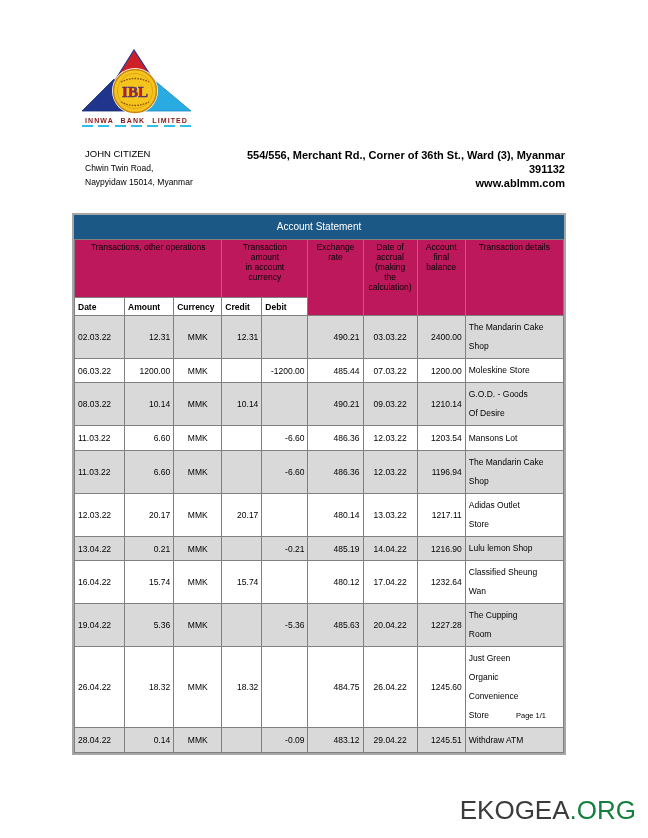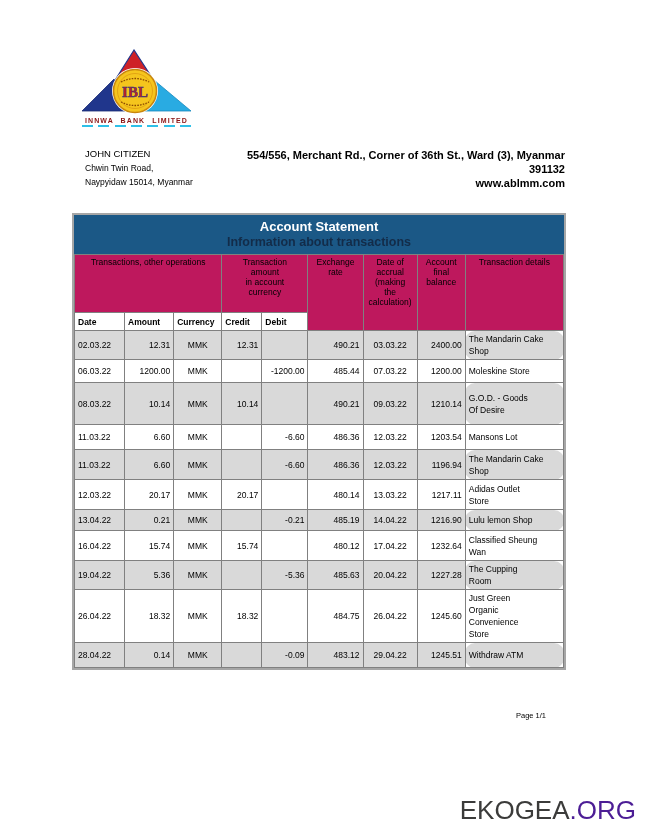--- a/index.html
+++ b/index.html
@@ -46,21 +46,21 @@
     position: absolute; left: 72px; top: 213px;
     width: 490px;
     border: 2px solid #A6A6A6;
     background: #ffffff;
   }
   .title-band {
     background: #1B5886;
     text-align: center;
     padding: 4px 0 4px 0;
   }
-  .title-band .title   { color: #ffffff; font-weight: bold; font-size: 13px; line-height: 16px; }
+  .title-band .title   { color: #ffffff; font-weight: normal; font-size: 10px; line-height: 16px; }
   .title-band .subtitle{ color: #132C49; font-weight: bold; font-size: 12.5px; line-height: 15px; }
 
   table.tx-table {
     border-collapse: collapse;
     table-layout: fixed;
     width: 490px;
     font-size: 8.5px;
   }
   .tx-table th, .tx-table td {
     border: 1px solid #808080;
@@ -82,21 +82,21 @@
     background: #ffffff;
   }
   .tx-table th.bold { font-weight: bold; }
   .pre { white-space: pre-line; }
   .tx-table tbody tr:nth-child(odd) { background: #D9D9D9; }
   .tx-table tbody tr:nth-child(even) { background: #ffffff; }
   .tx-table td { vertical-align: middle; }
   .al { text-align: left; }
   .ar { text-align: right; }
   .ac { text-align: center; }
-  td.details { white-space: pre-line; line-height: 12px; border-radius: 10px; }
+  td.details { white-space: pre-line; line-height: 19px; }
 
   
   .page-number {
     position: absolute; left: 446px; top: 711px; width: 100px;
     font-size: 7.5px; text-align: right; color: #000000;
   }
   .brand {
     position: absolute; right: 12px; top: 795px;
     font-size: 26px; font-weight: 300; letter-spacing: 0px;
     color: #3B3B3A; white-space: nowrap;
@@ -145,21 +145,20 @@
 
   <div class="bank-contact">
     <div>554/556, Merchant Rd., Corner of 36th St., Ward (3), Myanmar</div>
     <div>391132</div>
     <div>www.ablmm.com</div>
   </div>
 
   <div class="statement-box">
     <div class="title-band" style="background: rgb(27, 88, 134);">
       <div class="title">Account Statement</div>
-      <div class="subtitle">Information about transactions</div>
     </div>
     <table class="tx-table">
       <colgroup>
         <col style="width:50px">
           <col style="width:49px">
           <col style="width:48px">
         <col style="width:40px">
           <col style="width:46px">
           <col style="width:55px">
         <col style="width:54px">
@@ -324,16 +323,16 @@
             <td class="ar">1245.51</td>
             <td class="al details">Withdraw ATM</td>
           </tr>
         </tbody>
     </table>
   </div>
 
   <div class="page-number">Page 1/1</div>
 
   <div class="brand">
-    <span>EKOGEA</span><span class="tld" style="color: #4c1d95;">.ORG</span>
+    <span>EKOGEA</span><span class="tld" style="color: #15803d;">.ORG</span>
   </div>
 
 </div>
 
 </body></html>

